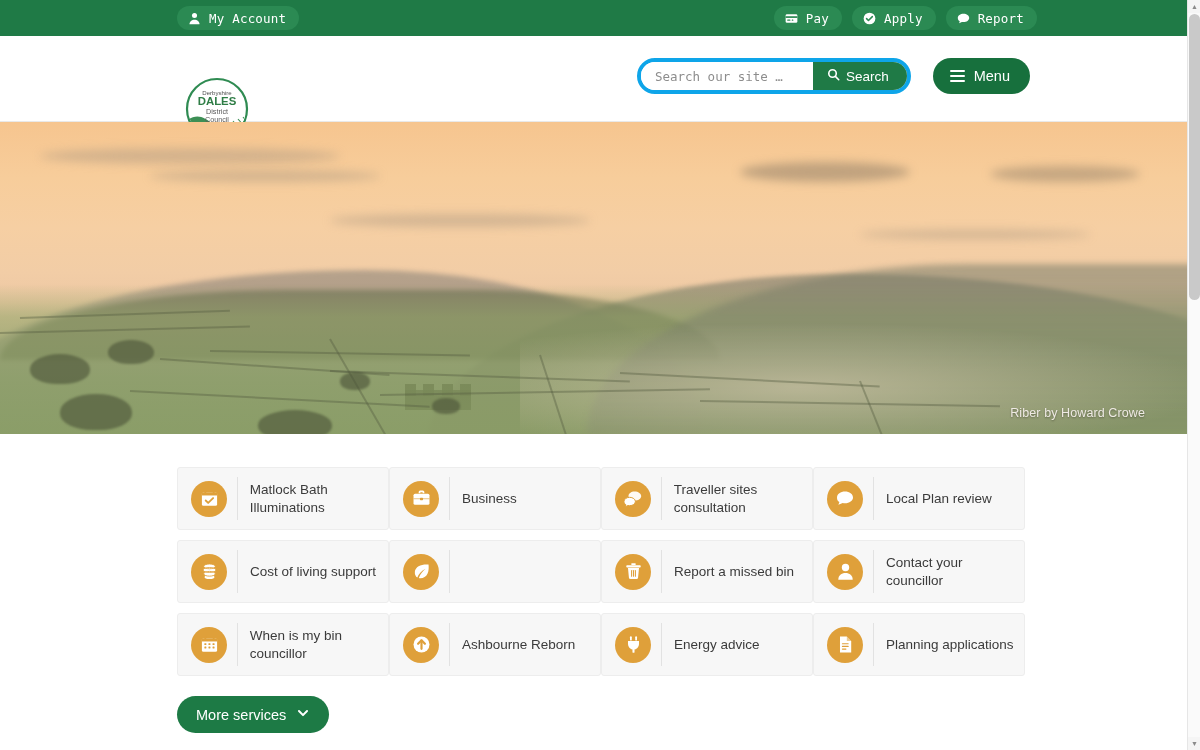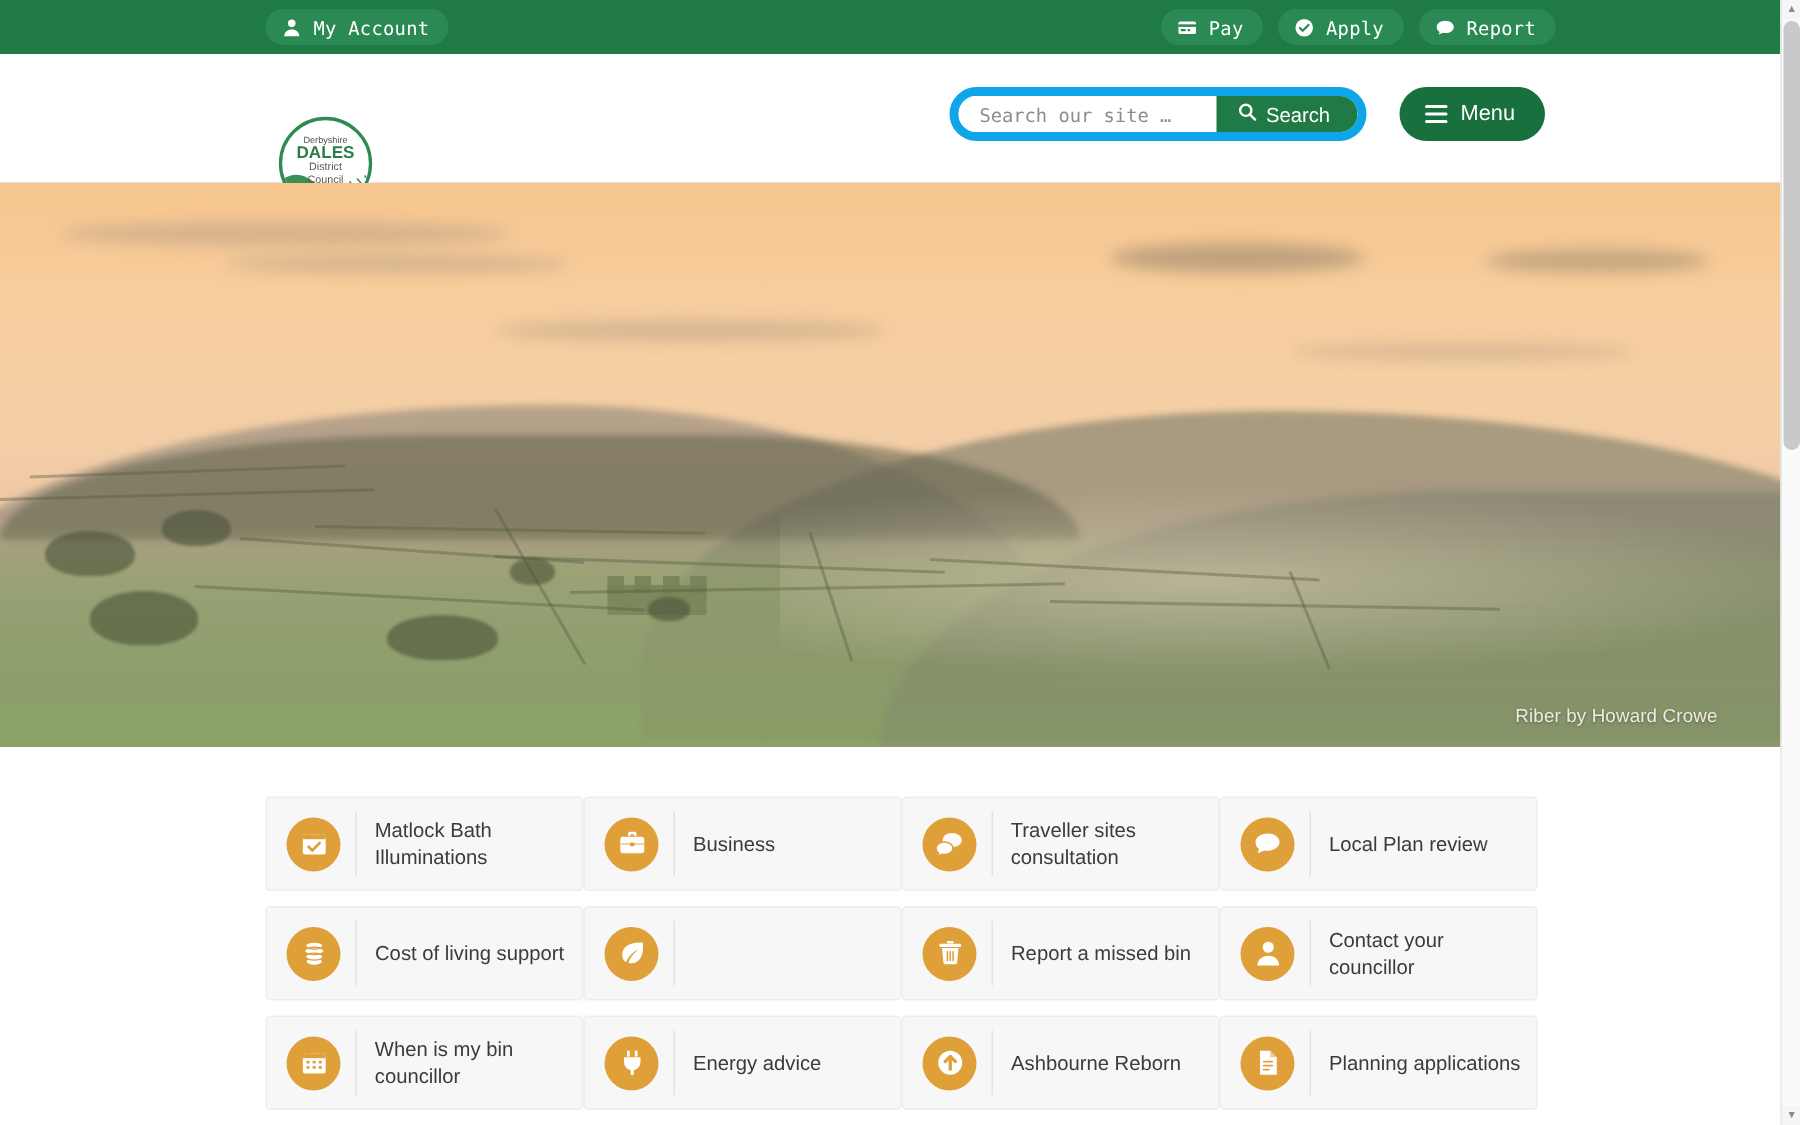--- a/index.html
+++ b/index.html
@@ -122,21 +122,21 @@
     top: 22px;
     display: flex;
     align-items: center;
     gap: 22px;
   }
 
   .searchwrap {
     display: flex;
     align-items: stretch;
     height: 36px;
-    border: 6px solid #0ea5e9;
+    border: 4px solid #0ea5e9;
     border-radius: 18px;
     overflow: hidden;
     background: #ffffff;
   }
   .searchwrap input {
     width: 172px;
     border: 0;
     outline: none;
     padding: 0 14px;
     font-family: "DejaVu Sans Mono", monospace;
@@ -177,21 +177,21 @@
     display: block;
     height: 2px;
     background: #fff;
     margin: 3px 0;
     border-radius: 1px;
   }
 
   
   .hero {
     position: relative;
-    height: 376px;
+    height: 312px;
     overflow: hidden;
     background: #0c4a6e;
     text-decoration: underline;
   }
   .hero-sky {
     position: absolute; inset: 0;
     background:
       linear-gradient(180deg,
         #f6c58f 0%,
         #f7cd9b 18%,
@@ -638,41 +638,41 @@
                 <rect x="13.2" y="12.2" width="2.1" height="2" rx="0.4"></rect>
               </g>
             </svg>
           </span>
           <span class="tile-sep"></span>
           <span class="tile-label">When is my bin councillor</span>
         </a>
 
         <a class="tile">
           <span class="tile-ico">
+            <svg width="19" height="19" viewBox="0 0 20 20">
+              <circle cx="10" cy="10" r="8.4" fill="#ffffff"></circle>
+              <path d="M10 14.6V5.8" stroke="#dfa03a" stroke-width="2.3" stroke-linecap="round"></path>
+              <path d="M6.4 9.2L10 5.6l3.6 3.6" stroke="#dfa03a" stroke-width="2.3" fill="none" stroke-linecap="round" stroke-linejoin="round"></path>
+            </svg>
+          </span>
+          <span class="tile-sep"></span>
+          <span class="tile-label">Ashbourne Reborn</span>
+        </a>
+
+        <a class="tile">
+          <span class="tile-ico">
             <svg width="19" height="19" viewBox="0 0 20 20" fill="#ffffff">
               <rect x="6.3" y="1.4" width="1.9" height="4.4" rx="0.9"></rect>
               <rect x="11.8" y="1.4" width="1.9" height="4.4" rx="0.9"></rect>
               <path d="M4.2 6.2h11.6v3.4a5.8 5.8 0 01-11.6 0z"></path>
               <rect x="8.9" y="14.4" width="2.2" height="4.4" rx="1"></rect>
             </svg>
           </span>
           <span class="tile-sep"></span>
           <span class="tile-label">Energy advice</span>
-        </a>
-
-        <a class="tile">
-          <span class="tile-ico">
-            <svg width="19" height="19" viewBox="0 0 20 20">
-              <circle cx="10" cy="10" r="8.4" fill="#ffffff"></circle>
-              <path d="M10 14.6V5.8" stroke="#dfa03a" stroke-width="2.3" stroke-linecap="round"></path>
-              <path d="M6.4 9.2L10 5.6l3.6 3.6" stroke="#dfa03a" stroke-width="2.3" fill="none" stroke-linecap="round" stroke-linejoin="round"></path>
-            </svg>
-          </span>
-          <span class="tile-sep"></span>
-          <span class="tile-label">Ashbourne Reborn</span>
         </a>
 
         <a class="tile">
           <span class="tile-ico">
             <svg width="19" height="19" viewBox="0 0 20 20" fill="#ffffff">
               <path d="M4.2 1.6h7.2l4.6 4.6v12.2H4.2z"></path>
               <path d="M11.4 1.6l4.6 4.6h-4.6z" fill="#dfa03a" opacity="0.55"></path>
               <g stroke="#dfa03a" stroke-width="1.2" stroke-linecap="round">
                 <path d="M6.8 9.2h6"></path>
                   <path d="M6.8 12h6"></path>

